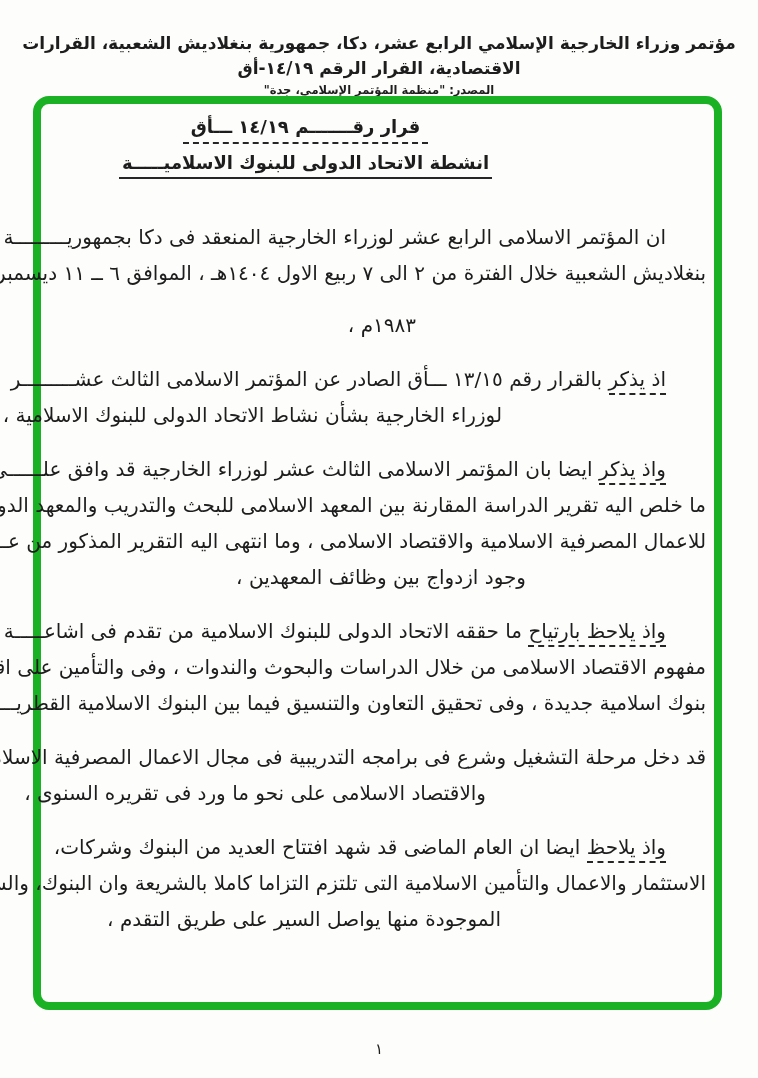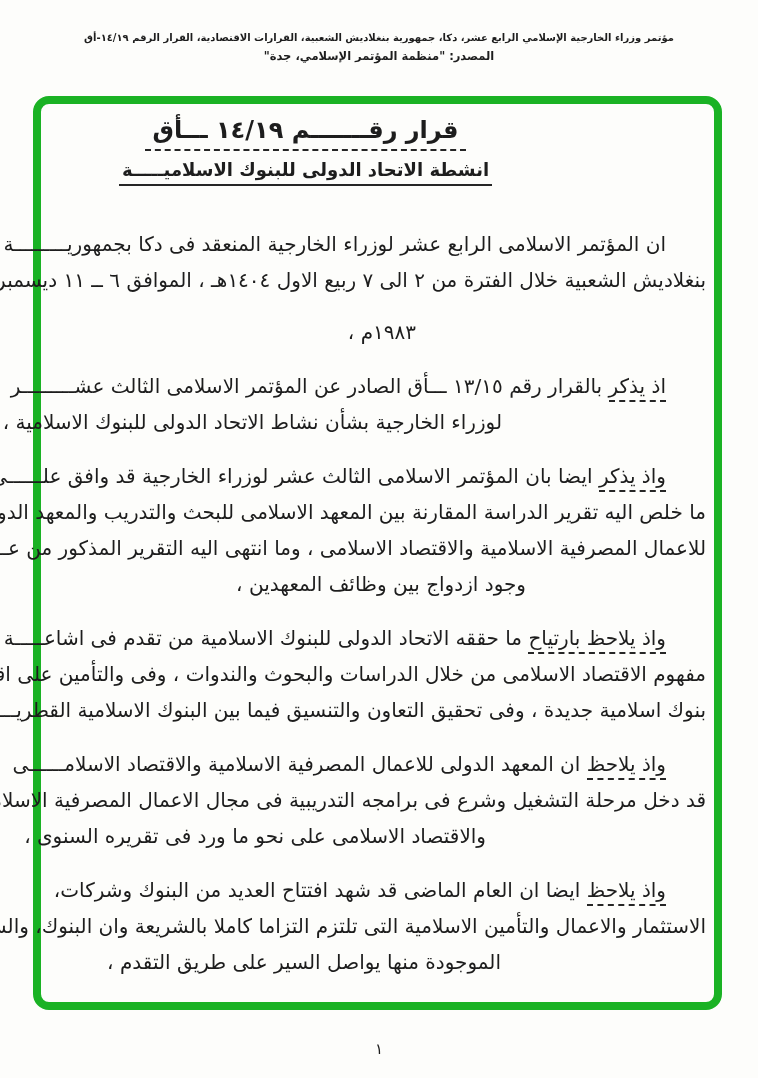--- a/index.html
+++ b/index.html
@@ -2,30 +2,30 @@
 <html lang="ar"><head>
 <meta charset="utf-8">
 <style>
   html,body{margin:0;padding:0;}
   body{
     width:758px;height:1078px;overflow:hidden;position:relative;
     background:#fdfdfb;color:#1d1d1d;
     font-family:"DejaVu Sans",sans-serif;
   }
   .doc-header{direction:rtl;text-align:center;padding-top:31px;line-height:1.45;}
-  .doc-header .h1{font-size:10px;font-weight:bold;letter-spacing:0;}
+  .doc-header .h1{font-size:17px;font-weight:bold;letter-spacing:0;}
   .doc-header .h2{font-size:11.5px;font-weight:bold;margin-top:2px;}
   .green-box{
     position:absolute;left:33px;top:96px;width:689px;height:914px;
     box-sizing:border-box;border:8px solid #1ab224;border-radius:16px;
     direction:rtl;background:transparent;
   }
   .title-wrap{width:fit-content;margin:12px auto 0;transform:translateX(-72px);text-align:center;}
   .t1{
-    display:inline-block;font-size:24px;font-weight:600;
+    display:inline-block;font-size:18px;font-weight:600;
     border-bottom:2.5px dashed #262626;padding:0 8px 5px;
   }
   .t2{
     display:block;width:fit-content;margin:8px auto 0;font-size:18px;font-weight:600;
     border-bottom:2.5px solid #262626;padding:0 3px 4px;
   }
   .res-body{padding:40px 8px 0 18px;}
   .para{margin:0 0 18px 0;}
   .line{
     font-size:20px;line-height:36px;white-space:nowrap;
@@ -65,21 +65,20 @@
         <div class="line">ما خلص اليه تقرير الدراسة المقارنة بين المعهد الاسلامى للبحث والتدريب والمعهد الدولى</div>
         <div class="line">للاعمال المصرفية الاسلامية والاقتصاد الاسلامى ، وما انتهى اليه التقرير المذكور من عـــــدم</div>
         <div class="line" style="padding-right: 180px;">وجود ازدواج بين وظائف المعهدين ،</div>
       </div>
       <div class="para">
         <div class="line" style="padding-right: 40px;"><span class="lead">واذ يلاحظ بارتياح</span> ما حققه الاتحاد الدولى للبنوك الاسلامية من تقدم فى اشاعـــــة</div>
         <div class="line">مفهوم الاقتصاد الاسلامى من خلال الدراسات والبحوث والندوات ، وفى والتأمين على اقامة</div>
         <div class="line">بنوك اسلامية جديدة ، وفى تحقيق التعاون والتنسيق فيما بين البنوك الاسلامية القطريـــــــة</div>
       </div>
       <div class="para">
-        <div class="line" style="padding-right: 40px;"><span class="lead">واذ يلاحظ</span> ان المعهد الدولى للاعمال المصرفية الاسلامية والاقتصاد الاسلامــــــى</div>
         <div class="line">قد دخل مرحلة التشغيل وشرع فى برامجه التدريبية فى مجال الاعمال المصرفية الاسلاميــــــة</div>
         <div class="line" style="padding-right: 220px;">والاقتصاد الاسلامى على نحو ما ورد فى تقريره السنوى ،</div>
       </div>
       <div class="para">
         <div class="line" style="padding-right: 40px;"><span class="lead">واذ يلاحظ</span>  ايضا ان العام الماضى قد شهد افتتاح العديد من البنوك وشركات،</div>
         <div class="line">الاستثمار والاعمال والتأمين الاسلامية التى تلتزم التزاما كاملا بالشريعة وان البنوك، والشركـــات</div>
         <div class="line" style="padding-right: 205px;">الموجودة منها يواصل السير على طريق التقدم ،</div>
       </div>
     </div>
 </div>

